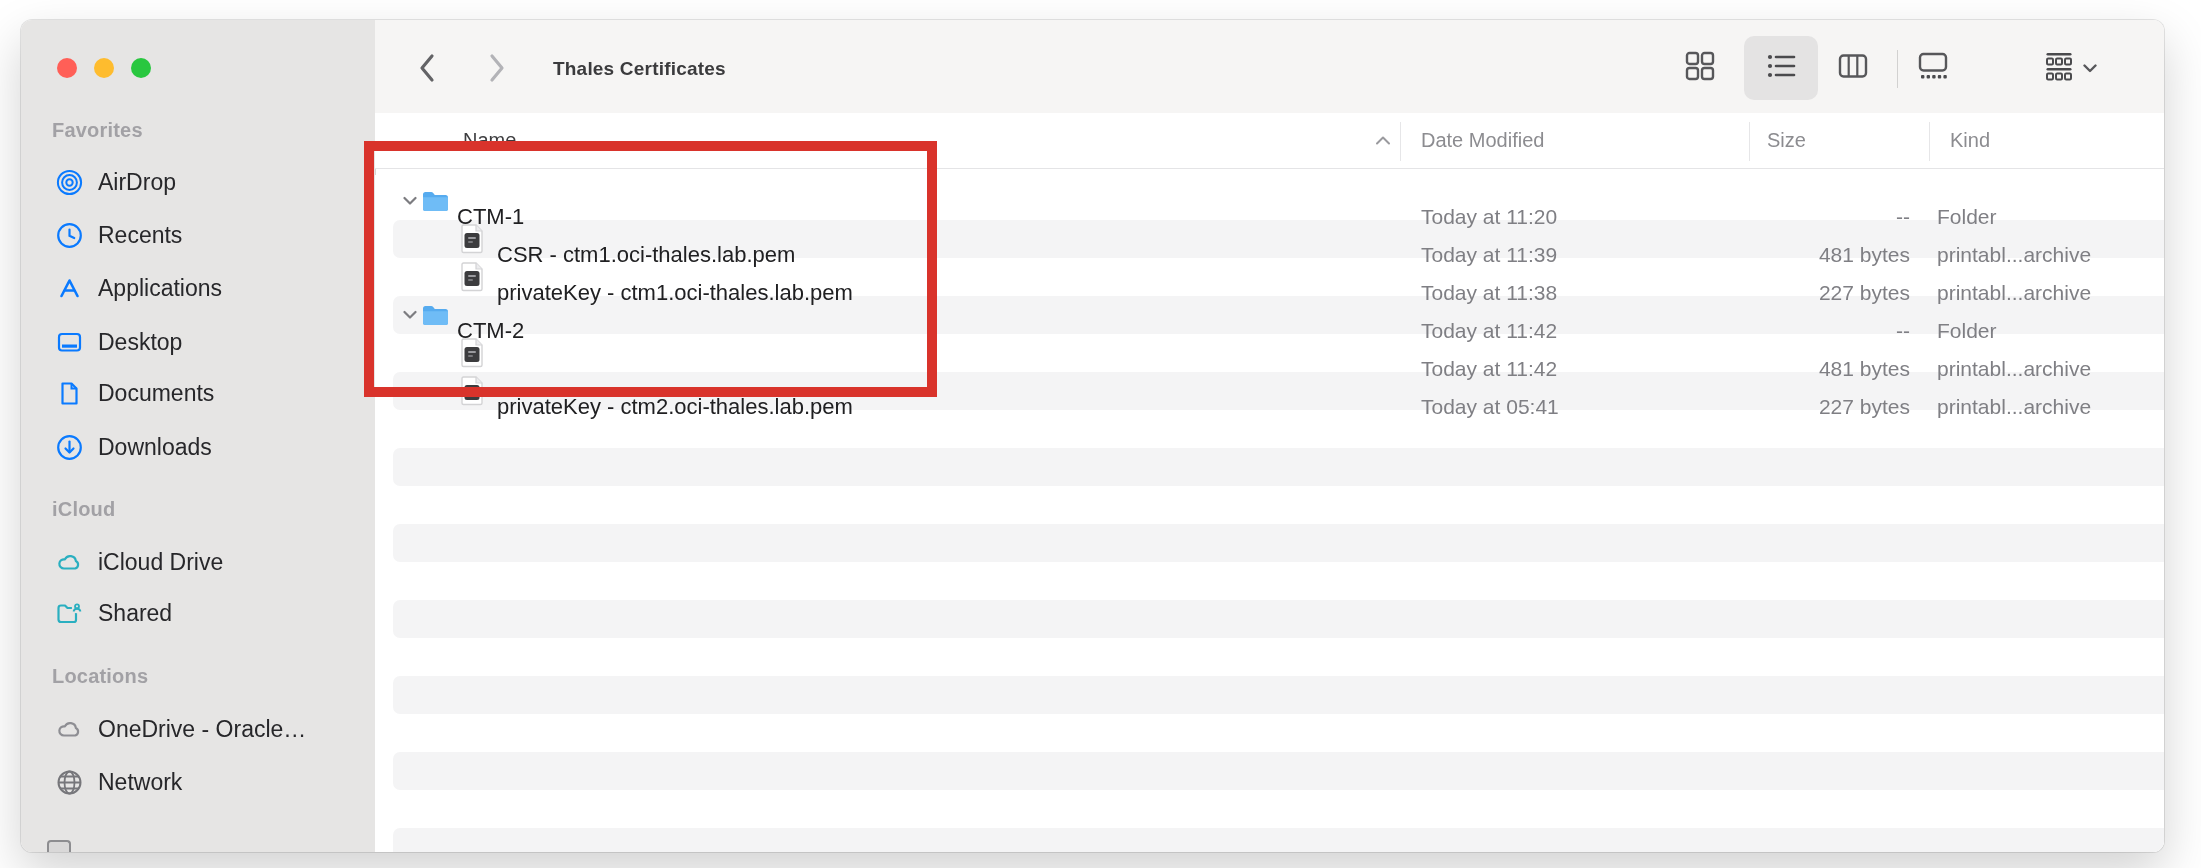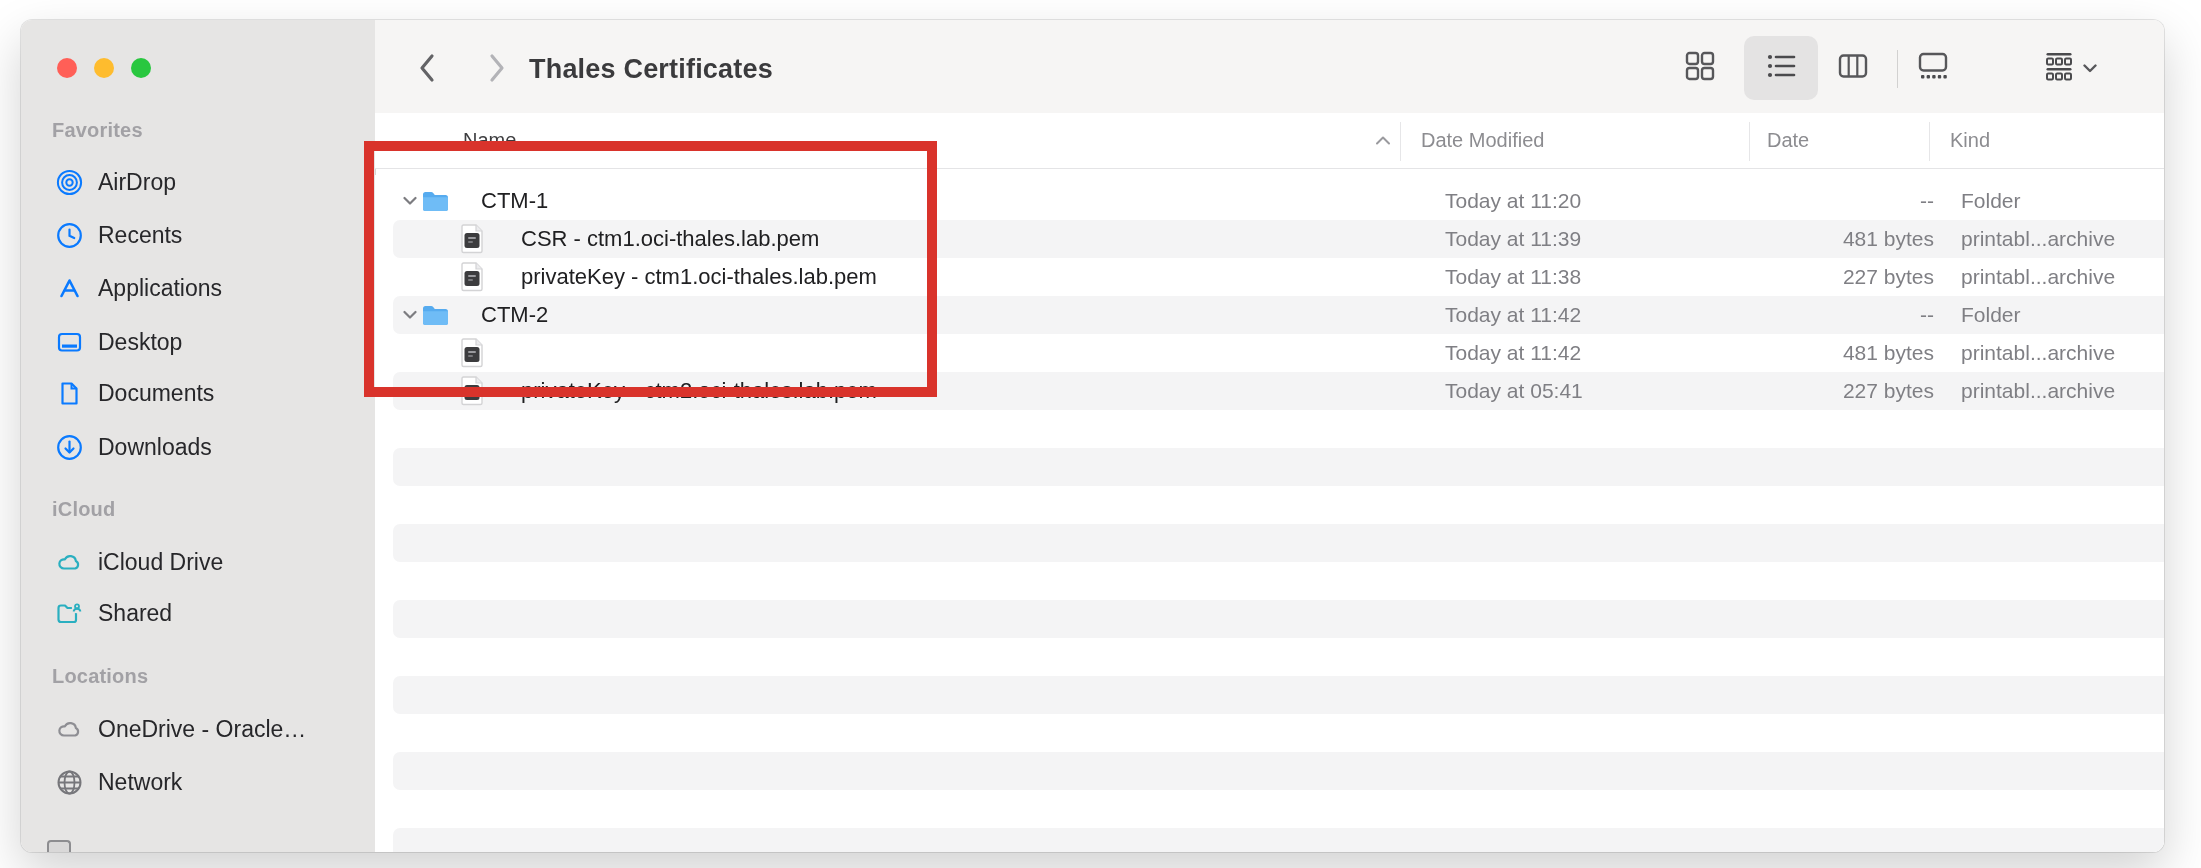--- a/index.html
+++ b/index.html
@@ -34,43 +34,43 @@
     position:absolute;left:26px;bottom:-4px;width:20px;height:14px;border-radius:4px 4px 0 0;
     background:#d9d8d8;border:2px solid #8d8d90;border-bottom:none;
   }
   
   .toolbar{
     position:absolute;left:354px;right:0;top:0;height:98px;
     background:#f6f5f4;border-bottom:1px solid #e2e1e0;
   }
   .nav-btn{position:absolute;top:26px;width:44px;height:44px;display:flex;align-items:center;justify-content:center;}
   .win-title{
-    position:absolute;left:154px;top:0;height:98px;display:flex;align-items:center;
-    font-size:27px;font-weight:700;color:#3b3b3d;letter-spacing:.2px;
+    position:absolute;left:178px;top:0;height:98px;display:flex;align-items:center;
+    font-size:19px;font-weight:700;color:#3b3b3d;letter-spacing:.2px;
   }
   .tb-btn{position:absolute;top:16px;width:64px;height:64px;display:flex;align-items:center;justify-content:center;border-radius:10px;}
   .tb-btn.selected{background:#e4e3e3;width:74px;}
   .tb-divider{position:absolute;top:30px;width:1px;height:38px;background:#d2d1d0;}
   
   .header-row{
     position:absolute;left:354px;right:0;top:93px;height:55px;background:#ffffff;
     border-bottom:1px solid #e4e4e6;
   }
   .col-label{
     position:absolute;top:0;height:100%;display:flex;align-items:center;
     font-size:20px;color:#8c8c90;white-space:nowrap;
   }
   .col-label.primary{color:#3e3e40;font-weight:500;}
   .col-div{position:absolute;top:9px;bottom:7px;width:1px;background:#e6e6e8;}
   .sort-icon{position:absolute;top:0;height:100%;display:flex;align-items:center;}
   
   .list{position:absolute;left:354px;right:0;top:155px;bottom:0;background:#fff;overflow:hidden;}
   .stripe{position:absolute;left:18px;width:1779px;height:38px;border-radius:7px;background:#f4f4f5;}
   .frow{position:absolute;left:0;right:0;height:38px;}
-  .frow .cell{position:absolute;top:0;height:38px;display:flex;align-items:center;font-size:22px;color:#202022;white-space:nowrap;margin-left:24px;}
+  .frow .cell{position:absolute;top:16px;height:38px;display:flex;align-items:center;font-size:22px;color:#202022;white-space:nowrap;}
   .frow .meta{color:#7f7f84;font-size:21px;}
   .frow .disclosure{position:absolute;left:28px;top:0;height:38px;display:flex;align-items:center;}
   .frow .ficon{position:absolute;top:4px;}
   .cell.c-date{left:1046px;}
   .cell.c-size{left:1320px;width:215px;justify-content:flex-end;}
   .cell.c-kind{left:1562px;}
   
   .annotation-box{
     position:absolute;left:364px;top:141px;width:573px;height:256px;
     border:10px solid #d9332b;box-sizing:border-box;z-index:50;
@@ -270,21 +270,21 @@
   <div class="header-row">
     <div class="col-label primary" style="left:88px">Name</div>
     <div class="sort-icon" style="left:1000px">
       <svg width="16" height="11" viewBox="0 0 16 11">
           <path d="M2 8.5 L8 2.5 L14 8.5" fill="none" stroke="#9a9a9e" stroke-width="2" stroke-linecap="round" stroke-linejoin="round"></path>
         </svg>
     </div>
     <div class="col-div" style="left:1025px"></div>
     <div class="col-label" style="left:1046px">Date Modified</div>
     <div class="col-div" style="left:1374px"></div>
-    <div class="col-label" style="left:1392px">Date</div>
+    <div class="col-label" style="left:1392px">Size</div>
     <div class="col-div" style="left:1554px"></div>
     <div class="col-label" style="left:1575px">Kind</div>
   </div>
 
   <div class="list">
     <div id="stripes">
         <div class="stripe" style="top:45px"></div>
         <div class="stripe" style="top:121px"></div>
         <div class="stripe" style="top:197px"></div>
         <div class="stripe" style="top:273px"></div>

